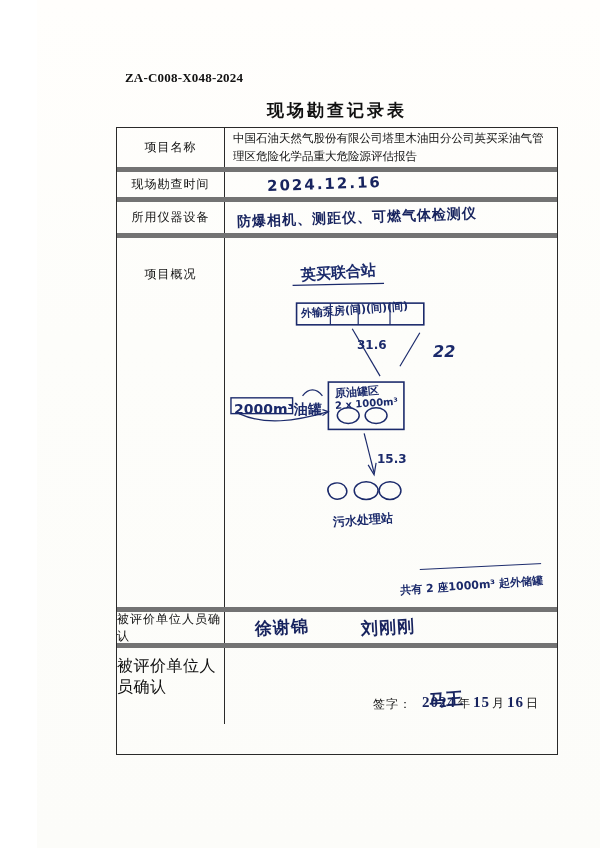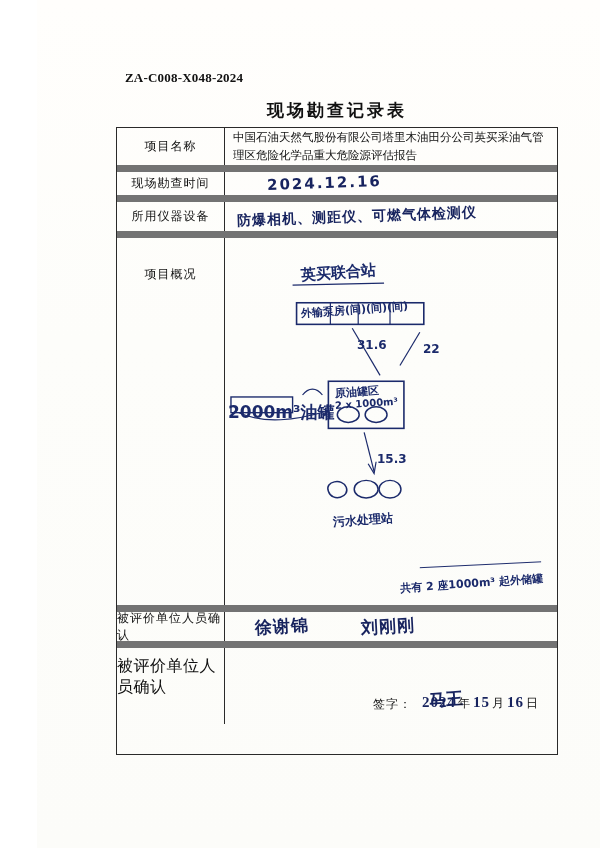--- a/index.html
+++ b/index.html
@@ -55,21 +55,21 @@
     position: absolute;
     left: 79px;
     top: 127px;
     width: 442px;
     height: 628px;
     border: 1px solid #2a2a2a;
     box-sizing: border-box;
   }
   .row {
     display: flex;
-    border-bottom: 7px solid #737373;
+    border-bottom: 5px solid #737373;
     box-sizing: border-box;
   }
   .row:last-child { border-bottom: none; }
   .cell-label {
     width: 108px;
     min-width: 108px;
     border-right: 1px solid #2a2a2a;
     box-sizing: border-box;
     display: flex;
     align-items: center;
@@ -278,27 +278,27 @@
 
           <path d="M196 336 L318 330" stroke="#1b2a6b" stroke-width="1" fill="none"></path>
         </svg>
 
         <div class="ov-item ov-rotate-s" style="left:76px; top:28px; font-size:15px;">英买联合站</div>
 
         <div class="ov-item ov-rotate-s" style="left:76px; top:68px; font-size:11px;">外输泵房(间)(间)(间)</div>
 
         <div class="ov-item" style="left:132px; top:100px; font-size:12px;">31.6</div>
 
-        <div class="ov-item" style="left:198px; top:104px; font-size:12px;">22</div>
+        <div class="ov-item" style="left:208px; top:104px; font-size:16px;font-style:italic;">22</div>
 
         <div class="ov-item ov-rotate-s" style="left:110px; top:148px; font-size:11px;">原油罐区</div>
 
         <div class="ov-item ov-rotate-s" style="left:110px; top:162px; font-size:10px;">2 x 1000m³</div>
 
-        <div class="ov-item" style="left:3px; top:163px; font-size:17px;">2000m³油罐</div>
+        <div class="ov-item" style="left:9px; top:163px; font-size:14px;">2000m³油罐</div>
 
         <div class="ov-item" style="left:152px; top:214px; font-size:12px;">15.3</div>
 
         <div class="ov-item ov-rotate-s" style="left:108px; top:276px; font-size:12px;">污水处理站</div>
 
         <div class="note-bottom">共有 2 座1000m³ 起外储罐</div>
       </div>
     </div>
 
     <div class="row row-sign">

